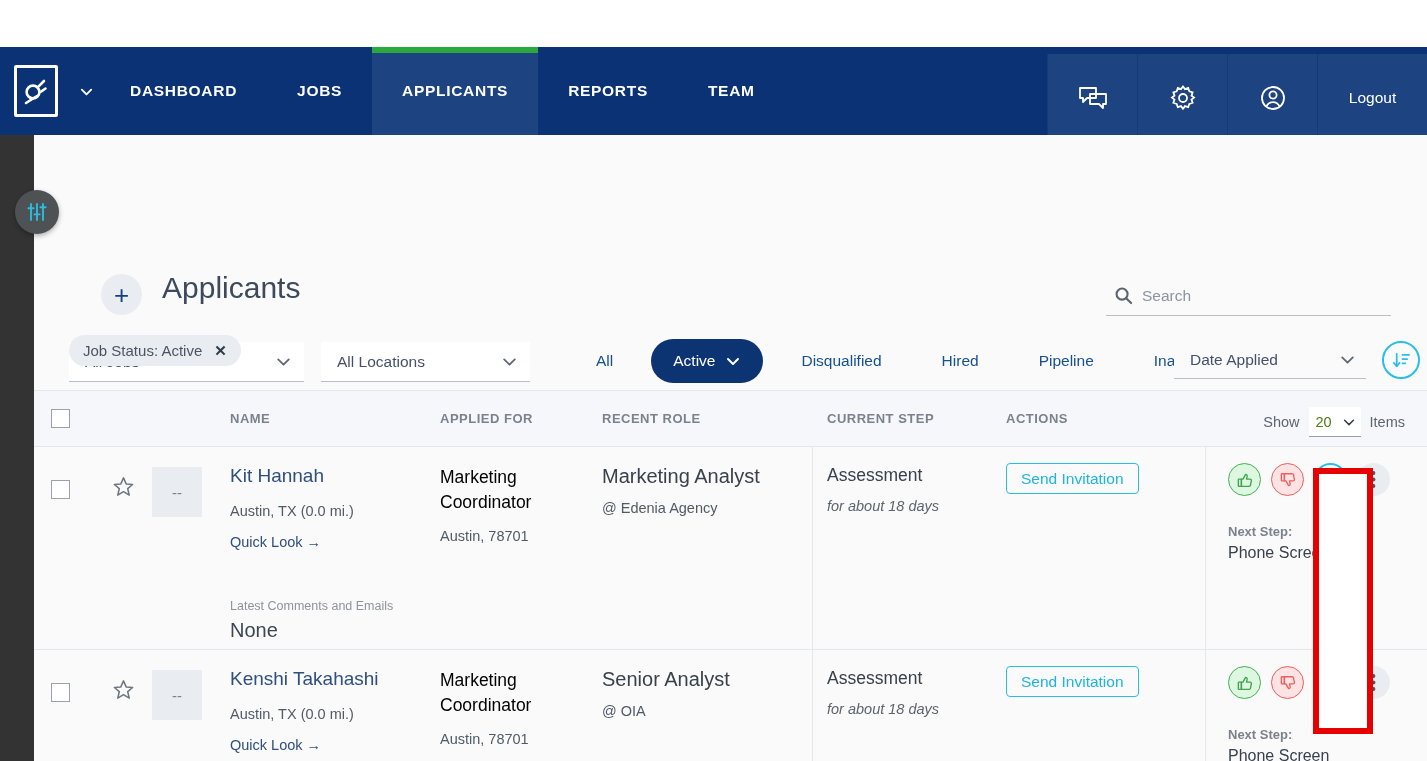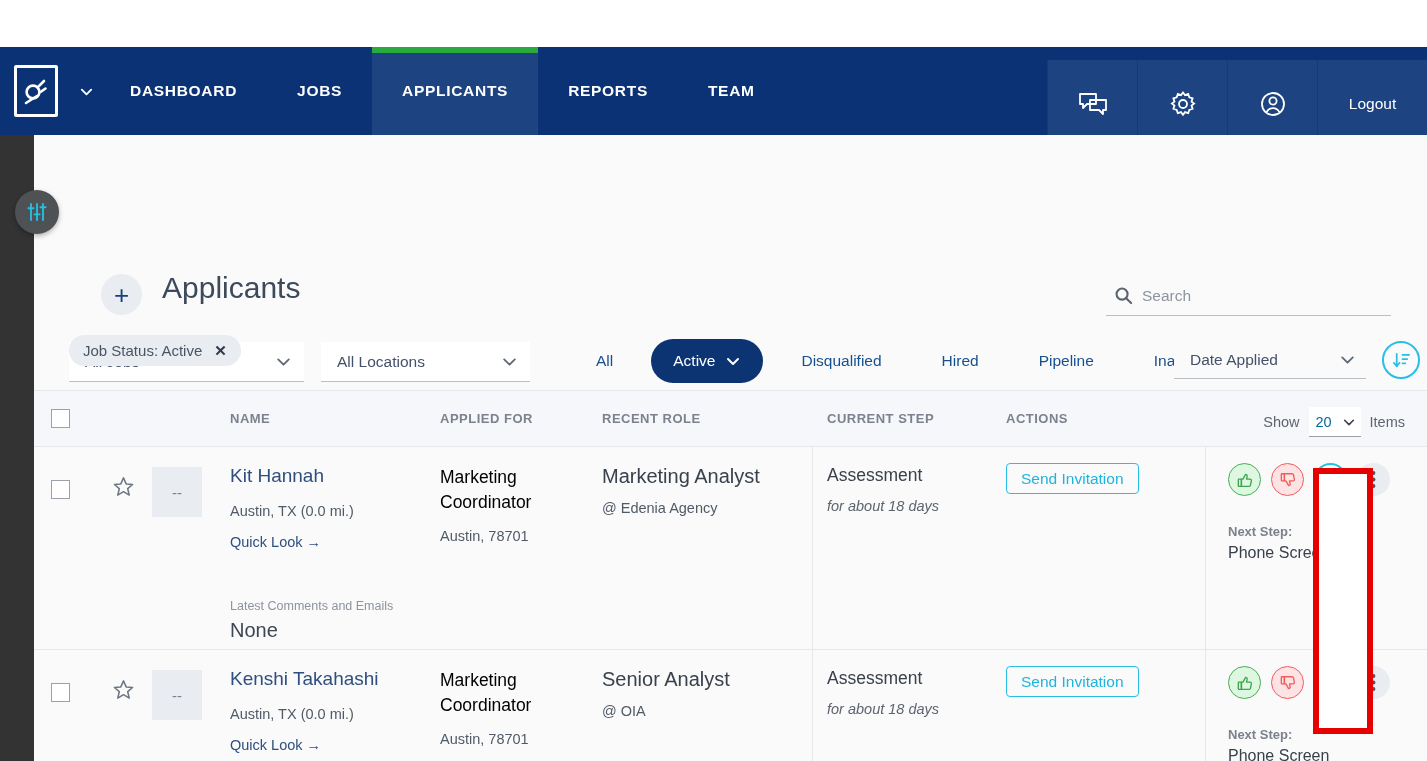--- a/index.html
+++ b/index.html
@@ -30,21 +30,21 @@
   .navlink {
     position: relative; height: 88px; display: flex; align-items: center; justify-content: center;
     padding: 0 30px; color: #ffffff; font-size: 15.5px; font-weight: 700;
     letter-spacing: .7px; cursor: pointer; white-space: nowrap;
   }
   .navlink.active { background: #1d4380; }
   .navlink.active::before {
     content: ""; position: absolute; top: 0; left: 0; right: 0; height: 6px; background: #2aa93d;
   }
   .nav-spacer { flex: 1 1 auto; }
-  .navicons { display: flex; align-items: flex-end; height: 101px; }
+  .navicons { display: flex; align-items: center; height: 101px; }
   .naviconcell {
     width: 90px; height: 88px; display: flex; align-items: center; justify-content: center;
     background: #1d4380; border-left: 1px solid #143a77; cursor: pointer; color: #ffffff;
   }
   .logoutcell {
     min-width: 110px; padding: 0 22px; height: 88px; display:flex; align-items:center; justify-content:center;
     background: #1d4380; border-left: 1px solid #143a77; color:#fff; font-size: 15.5px; cursor:pointer;
   }
 
   
@@ -138,21 +138,21 @@
     position: absolute; left: 17px; top: 18px; width: 19px; height: 19px;
     border: 1px solid #9aa1aa; background: #ffffff; cursor: pointer;
   }
   .show-items {
     position: absolute; right: 22px; top: 16px; display: flex; align-items: center; gap: 9px;
     font-size: 14.5px; color: #5d656f;
   }
   .show-select {
     width: 52px; height: 30px; background: #fff; border-bottom: 1px solid #9aa1aa;
     display:flex; align-items:center; justify-content:space-between; padding: 0 5px 0 7px;
-    font-size: 14.5px; color: #0369a1; cursor: pointer;
+    font-size: 14.5px; color: #4d7c0f; cursor: pointer;
   }
 
   .row { position: relative; border-bottom: 1px solid #e4e7ec; background: #fafafa; }
   .row .vdiv { position: absolute; top: 0; bottom: 0; width: 1px; background: #e4e7ec; }
   .cell { position: absolute; }
 
   .c-check { left: 17px; top: 33px; width: 19px; height: 19px; border: 1px solid #9aa1aa; background: #fff; cursor: pointer; }
   .c-star { left: 78px; top: 28px; color: #6e7684; cursor: pointer; }
   .c-avatar {
     left: 118px; top: 20px; width: 50px; height: 50px; background: #e9ecf1; color: #7b828d;

